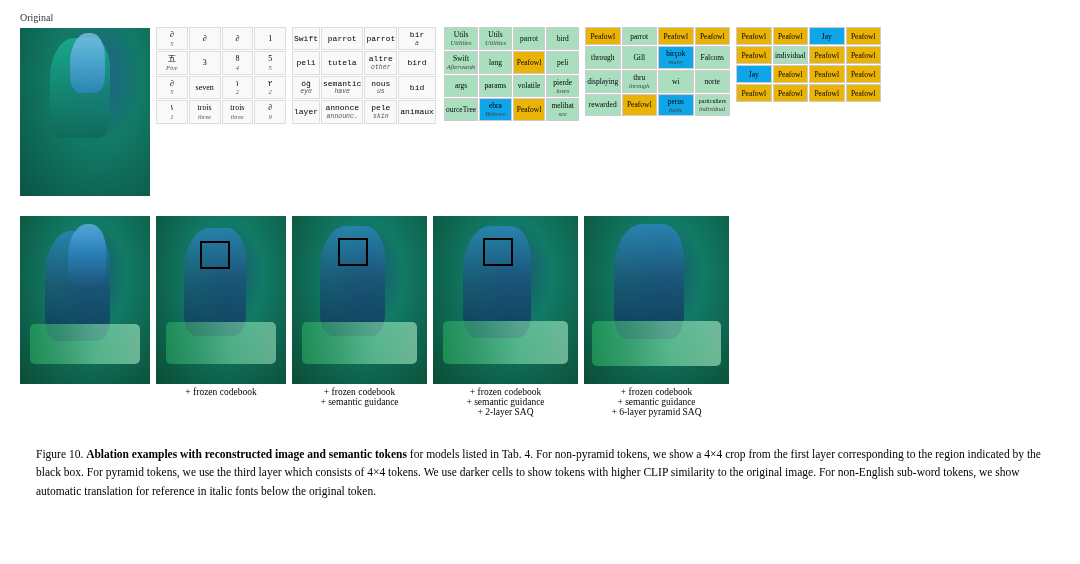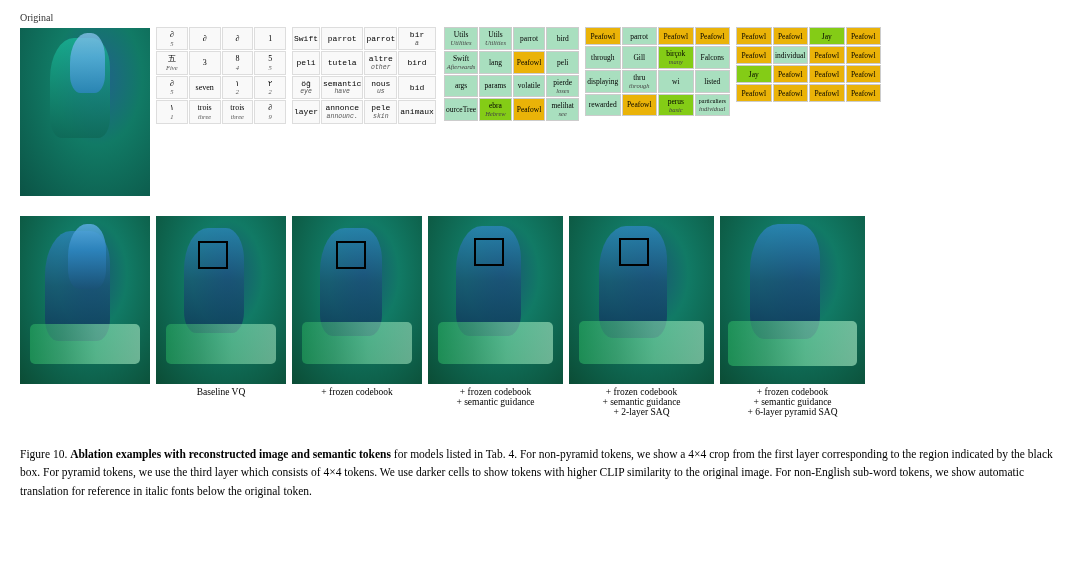--- a/index.html
+++ b/index.html
@@ -28,35 +28,36 @@
       display: flex;
       flex-direction: column;
       align-items: center;
       justify-content: center;
     }
     .token-cell.dark {
       background: #eab308;
       color: #000;
     }
     .token-cell.medium {
-      background: #84cc16;
+      background: #0ea5e9;
     }
     .token-cell.light {
       background: #a9dfbf;
     }
     .token-cell .sub {
       font-size: 6.5px;
       font-style: italic;
       color: #444;
     }
     .figure-caption {
       font-size: 11.5px;
       line-height: 1.6;
       margin-top: 8px;
       color: #000;
+      margin-left: 16px;
     }
     .figure-caption strong {
       font-weight: bold;
     }
     .num-cell {
       font-size: 8px;
       text-align: center;
       padding: 2px 1px;
       background: #f9f9f9;
       border: 0.5px solid #ddd;
@@ -319,21 +320,21 @@
             <span>displaying</span>
           </div>
         <div class="token-cell light">
             <span>thru</span>
             <span class="sub">through</span>
           </div>
         <div class="token-cell light">
             <span>wi</span>
           </div>
         <div class="token-cell light">
-            <span>listed</span>
+            <span>norte</span>
           </div>
 
         <div class="token-cell light">
             <span>rewarded</span>
           </div>
         <div class="token-cell dark">
             <span>Peafowl</span>
           </div>
         <div class="token-cell medium">
             <span>perus</span>
@@ -409,30 +410,20 @@
 
     <div style="display:flex;flex-direction:column;gap:3px;width:130px;">
       <div style="width:130px;height:168px;background:linear-gradient(160deg,#0e3460 0%,#154360 20%,#1a6b5a 35%,#117a65 50%,#0b5345 70%,#0d2137 100%);position:relative;overflow:hidden;">
         <div style="position:absolute;top:0;left:0;width:100%;height:100%;background:radial-gradient(ellipse at 55% 35%, #1a5276 0%, #117a65 35%, #0b4c35 100%);"></div>
         <div style="position:absolute;top:15px;left:25px;width:65px;height:110px;background:linear-gradient(180deg,#2e86c1 0%,#1a5276 50%,#0e2f5a 100%);border-radius:40% 30% 20% 20%;opacity:0.75;"></div>
         <div style="position:absolute;top:8px;left:48px;width:38px;height:65px;background:linear-gradient(180deg,#5dade2 0%,#2e86c1 40%,#1a5276 100%);border-radius:50% 40% 30% 30%;opacity:0.85;"></div>
         <div style="position:absolute;bottom:20px;left:10px;right:10px;height:40px;background:linear-gradient(90deg,#27ae60 0%,#52be80 30%,#82e0aa 60%,#abebc6 100%);opacity:0.6;border-radius:5px;"></div>
       </div>
     </div>
 
-    <div style="display:flex;flex-direction:column;align-items:center;gap:3px;width:130px;">
-      <div style="width:130px;height:168px;background:linear-gradient(160deg,#0e3460 0%,#154360 20%,#1a6b5a 35%,#117a65 50%,#0b5345 70%,#0d2137 100%);position:relative;overflow:hidden;">
-        <div style="position:absolute;top:0;left:0;width:100%;height:100%;background:radial-gradient(ellipse at 55% 35%, #1a5276 0%, #117a65 35%, #0b4c35 100%);"></div>
-        <div style="position:absolute;top:12px;left:28px;width:60px;height:105px;background:linear-gradient(180deg,#2e86c1 0%,#1a5276 50%,#0e2f5a 100%);border-radius:40% 30% 20% 20%;opacity:0.7;"></div>
-        <div style="position:absolute;bottom:20px;left:10px;right:10px;height:40px;background:linear-gradient(90deg,#27ae60 0%,#52be80 30%,#82e0aa 60%,#abebc6 100%);opacity:0.55;border-radius:5px;"></div>
-
-        <div style="position:absolute;top:25px;left:42px;width:30px;height:28px;border:2px solid #000;background:transparent;"></div>
-      </div>
-      <div style="font-size:9.5px;text-align:center;">Baseline VQ</div>
-    </div>
 
     <div style="display:flex;flex-direction:column;align-items:center;gap:3px;width:130px;">
       <div style="width:130px;height:168px;background:linear-gradient(160deg,#0e3460 0%,#154360 20%,#1a6b5a 35%,#117a65 50%,#0b5345 70%,#0d2137 100%);position:relative;overflow:hidden;">
         <div style="position:absolute;top:0;left:0;width:100%;height:100%;background:radial-gradient(ellipse at 55% 35%, #1a5276 0%, #117a65 35%, #0b4c35 100%);"></div>
         <div style="position:absolute;top:12px;left:28px;width:62px;height:108px;background:linear-gradient(180deg,#2e86c1 0%,#1a5276 50%,#0e2f5a 100%);border-radius:40% 30% 20% 20%;opacity:0.72;"></div>
         <div style="position:absolute;bottom:20px;left:10px;right:10px;height:42px;background:linear-gradient(90deg,#27ae60 0%,#52be80 30%,#82e0aa 60%,#abebc6 100%);opacity:0.55;border-radius:5px;"></div>
         <div style="position:absolute;top:25px;left:44px;width:30px;height:28px;border:2px solid #000;background:transparent;"></div>
       </div>
       <div style="font-size:9.5px;text-align:center;">+ frozen codebook</div>
     </div>

